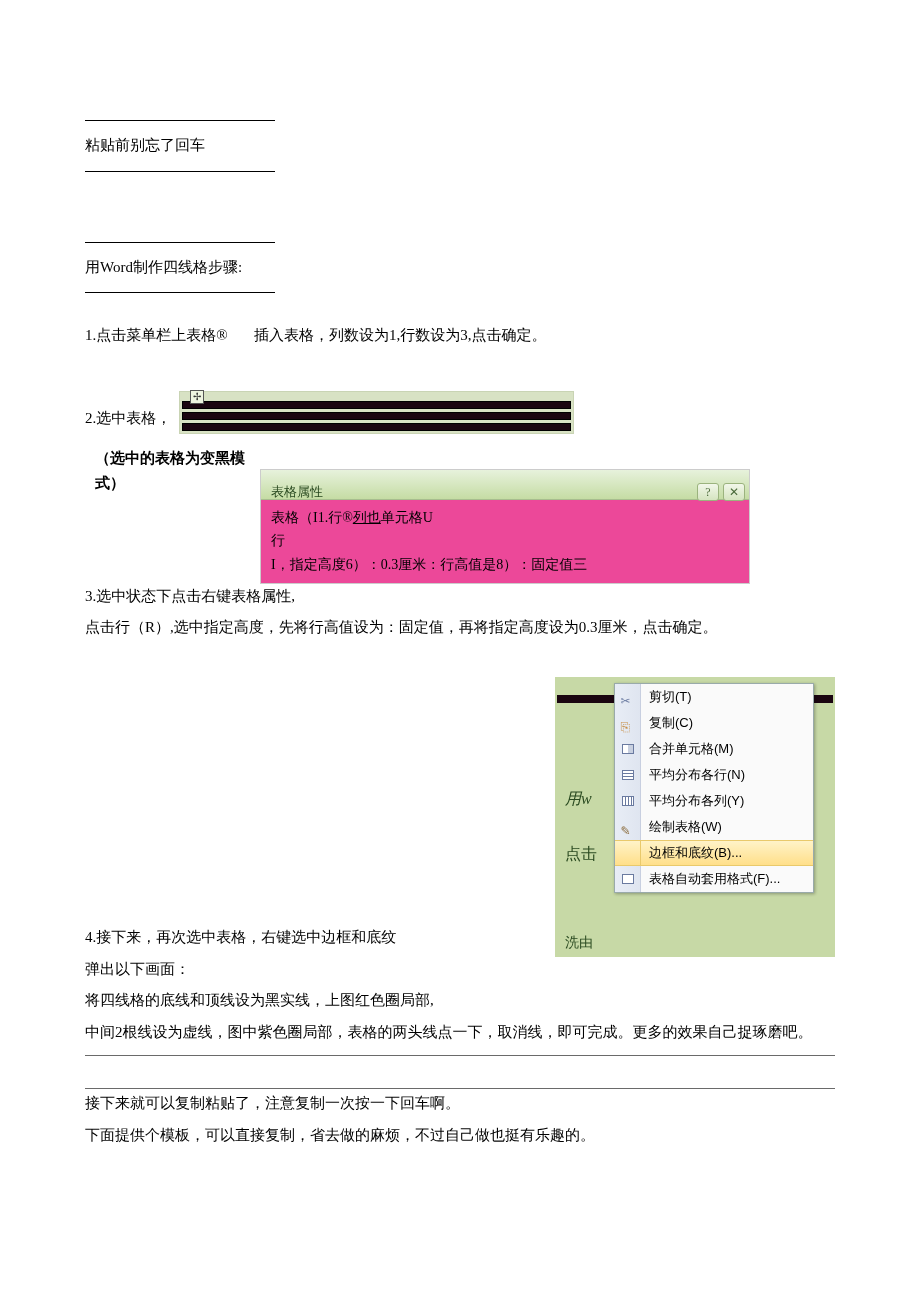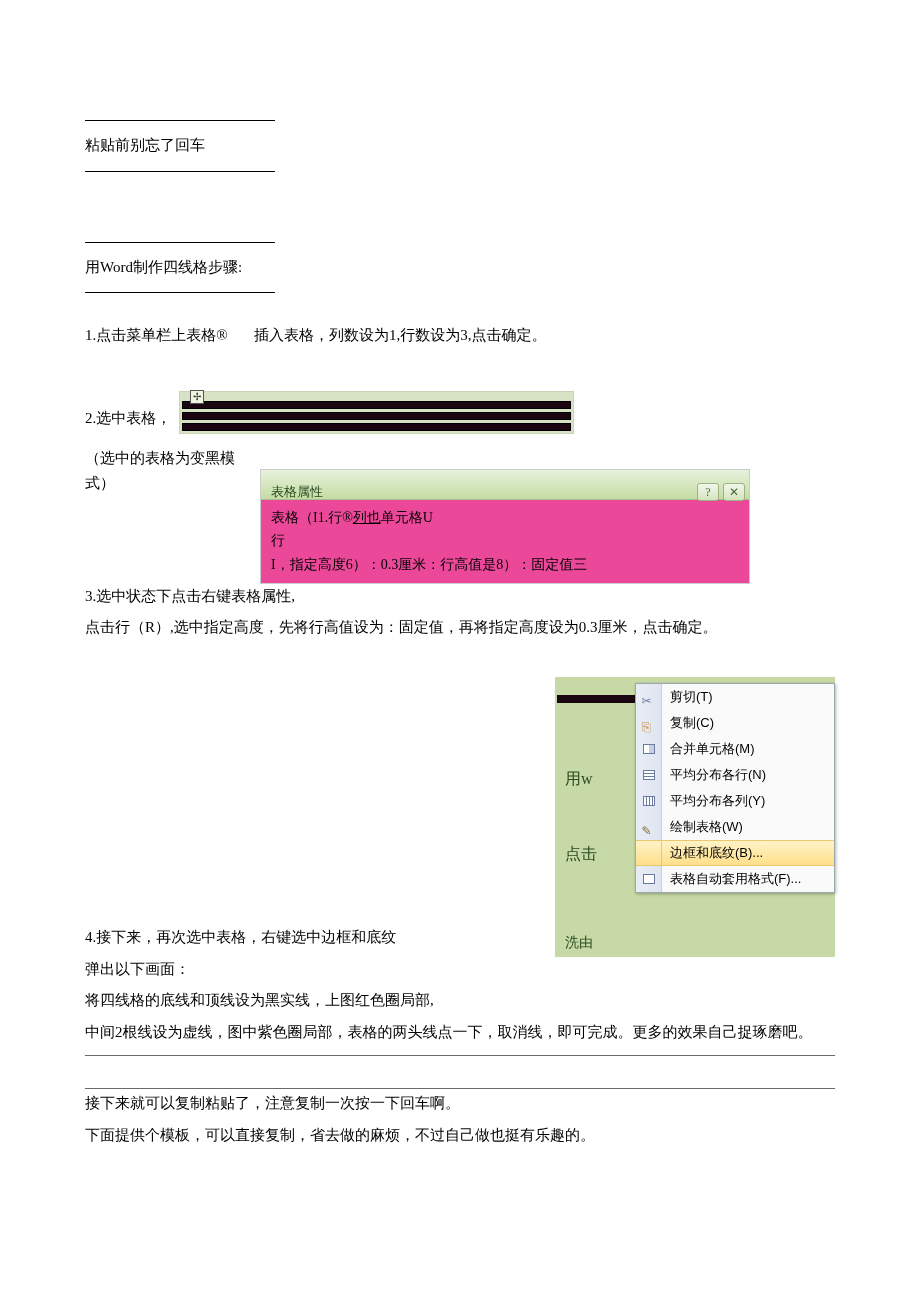--- a/index.html
+++ b/index.html
@@ -52,21 +52,21 @@
       line-height: 1;
       color: #333;
     }
     .img-table-dark .darkrow {
       height: 8px;
       background: #1a0510;
       border: 1px solid #000;
       margin-top: 3px;
     }
 
-    .caption-paren { margin-top: 12px; width: 170px; }
+    .caption-paren { margin-left: 10px; margin-top: 12px; width: 170px; font-weight: bold; }
 
     
     .img-dialog {
       margin-left: 175px;
       width: 490px;
       border: 1px solid #ccc;
       box-shadow: 0 0 0 2px #fff inset;
     }
     .img-dialog .titlebar {
       height: 30px;
@@ -108,27 +108,27 @@
       padding: 18px 2px 4px 2px;
       position: relative;
     }
     .img-context .bgtext {
       position: absolute;
       left: 10px;
       color: #2a4a20;
       font-size: 16px;
       font-family: "SimSun", serif;
     }
-    .img-context .bgtext.t1 { top: 88px; }
+    .img-context .bgtext.t1 { top: 108px; font-style: italic; }
     .img-context .bgtext.t2 { top: 163px; }
     .img-context .bgtext.t3 { bottom: 2px; font-size: 14px; }
     .img-context .bar-dark { height: 8px; background: #1a0510; margin-bottom: 4px; }
     .ctxmenu {
       position: absolute;
-      right: 0;
+      right: 21px;
       top: 6px;
       width: 200px;
       background: #fafafa;
       border: 1px solid #9aa;
       box-shadow: 1px 1px 3px rgba(0,0,0,.3);
     }
     .ctxitem {
       display: flex;
       align-items: center;
       height: 26px;

